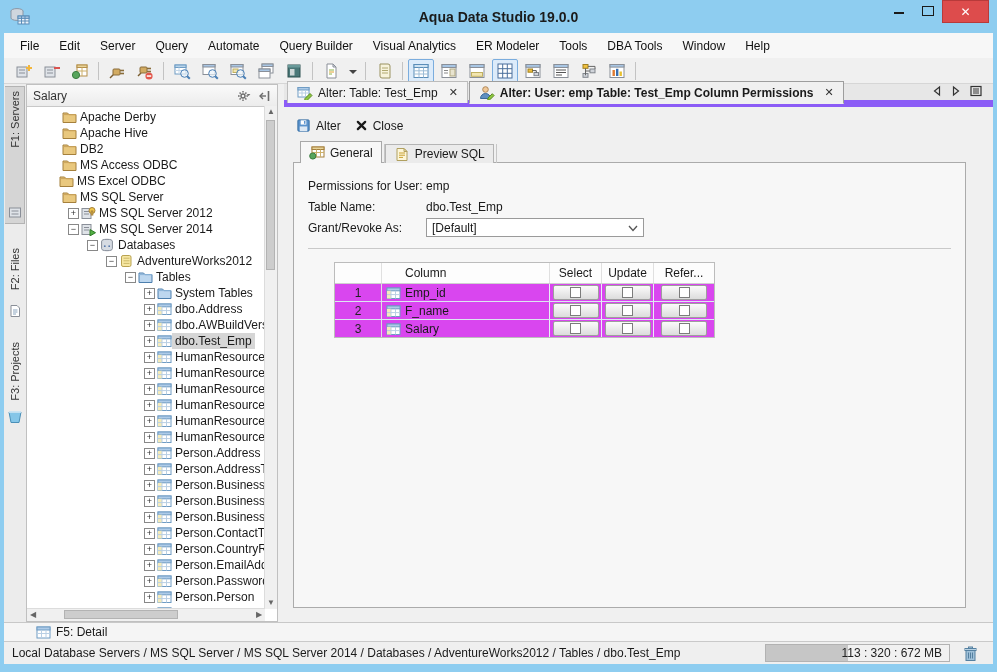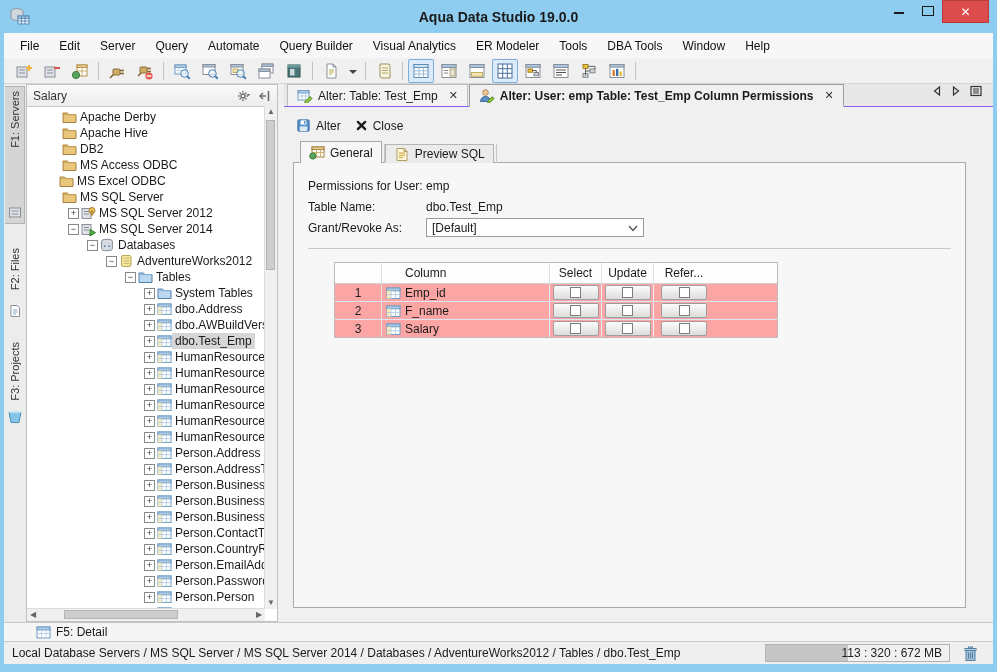--- a/index.html
+++ b/index.html
@@ -54,42 +54,42 @@
   .tlabel.selected{background:#d6d6d6;}
   .vscroll{position:absolute;top:21px;right:0;bottom:12px;width:12px;background:#f0f0f0;border-left:1px solid #dcdcdc;}
   .vscroll .arrow{position:absolute;left:0;width:12px;height:12px;font-size:8px;color:#666;text-align:center;line-height:12px;}
   .vscroll .thumb{position:absolute;left:1px;width:9px;top:14px;height:150px;background:#cdcdcd;border:1px solid #b3b3b3;box-sizing:border-box;}
   .hscroll{position:absolute;bottom:0;left:0;right:12px;height:12px;background:#f0f0f0;border-top:1px solid #dcdcdc;}
   .hscroll .arrow{position:absolute;top:0;width:12px;height:12px;font-size:8px;color:#666;text-align:center;line-height:12px;}
   .hscroll .thumb{position:absolute;top:1px;height:9px;left:37px;width:114px;background:#cdcdcd;border:1px solid #b3b3b3;box-sizing:border-box;}
   .splitter{width:6px;background:#f0f0f0;flex-shrink:0;}
   
   .main{flex:1;display:flex;flex-direction:column;background:#f0f0f0;min-width:0;}
-  .doctabbar{height:23px;background:#e7e7e7;border-bottom:1px solid #8b5cf6;display:flex;align-items:flex-start;padding-left:3px;box-sizing:border-box;}
+  .doctabbar{height:23px;background:#e7e7e7;border-bottom:7px solid #8b5cf6;display:flex;align-items:center;padding-left:3px;box-sizing:border-box;}
   .doctab{height:22px;display:flex;align-items:center;gap:5px;padding:0 9px;border:1px solid #bcbcbc;border-bottom:none;background:#f3f3f3;margin-right:1px;box-sizing:border-box;position:relative;z-index:1;}
   .doctab.active{background:#f0f0f0;font-weight:bold;margin-bottom:-1px;height:23px;border-color:#9d9d9d;border-bottom:1px solid #f0f0f0;z-index:2;}
   .tabclose{font-size:11px;color:#333;margin-left:6px;font-weight:normal;}
   .doctab.active .tabclose{font-weight:bold;}
   .tabnav{margin-left:auto;display:flex;align-items:center;gap:7px;padding-right:10px;padding-bottom:3px;}
   .doccontent{flex:1;position:relative;background:#f0f0f0;}
   .editortoolbar{display:flex;align-items:center;gap:6px;padding:9px 0 6px 10px;}
   .etb-item{display:flex;align-items:center;gap:5px;padding:2px 6px 2px 2px;}
   .subtabs{display:flex;align-items:flex-end;margin-left:16px;margin-bottom:-1px;position:relative;z-index:2;height:22px;}
   .subtab{display:flex;align-items:center;gap:5px;padding:0 8px;border:1px solid #b4b4b4;border-bottom:none;background:#ebebeb;height:19px;box-sizing:border-box;}
   .subtab.active{background:#f7f7f7;height:22px;border-color:#a8a8a8;}
   .subtab-sep{width:1px;height:19px;background:#c6c6c6;margin-left:2px;}
   .panelbox{margin:0 27px 0 9px;height:446px;background:#f7f7f7;border:1px solid #ababab;box-sizing:border-box;padding:12px 14px;position:relative;z-index:1;}
   .formrow{display:flex;align-items:center;height:21px;}
   .formlabel{width:118px;color:#1a1a1a;}
   .formvalue{color:#1a1a1a;}
   .dropdown{width:218px;height:19px;background:#fff;border:1px solid #9a9a9a;display:flex;align-items:center;box-sizing:border-box;padding-left:5px;position:relative;}
   .dropdown .chev{position:absolute;right:5px;top:6px;}
   .separator{border-top:1px solid #c9c9c9;margin:10px 0 0 0;}
   
-  .grid{margin:13px 0 0 26px;width:444px;border:1px solid #bcbcbc;background:#fca5a5;box-sizing:border-box;}
+  .grid{margin:13px 0 0 26px;width:381px;border:1px solid #bcbcbc;background:#d946ef;box-sizing:border-box;}
   .gridhead{display:flex;height:20px;background:#fdfdfd;border-bottom:1px solid #d0d0d0;align-items:center;}
   .gh{box-sizing:border-box;border-right:1px solid #e0e0e0;height:100%;display:flex;align-items:center;}
   .gh.num{width:47px;}
   .gh.col{width:168px;padding-left:23px;}
   .gh.chk{width:52px;justify-content:center;}
   .gh.last{width:60px;border-right:none;justify-content:center;}
   .gridrow{display:flex;height:17px;border-bottom:1px solid #dce7f1;align-items:center;}
   .gridrow:last-child{border-bottom:none;}
   .gc{box-sizing:border-box;height:100%;display:flex;align-items:center;border-right:1px solid #e8eef5;}
   .gc.num{width:47px;justify-content:center;color:#222;border-right:1px solid #e0e0e0;}

